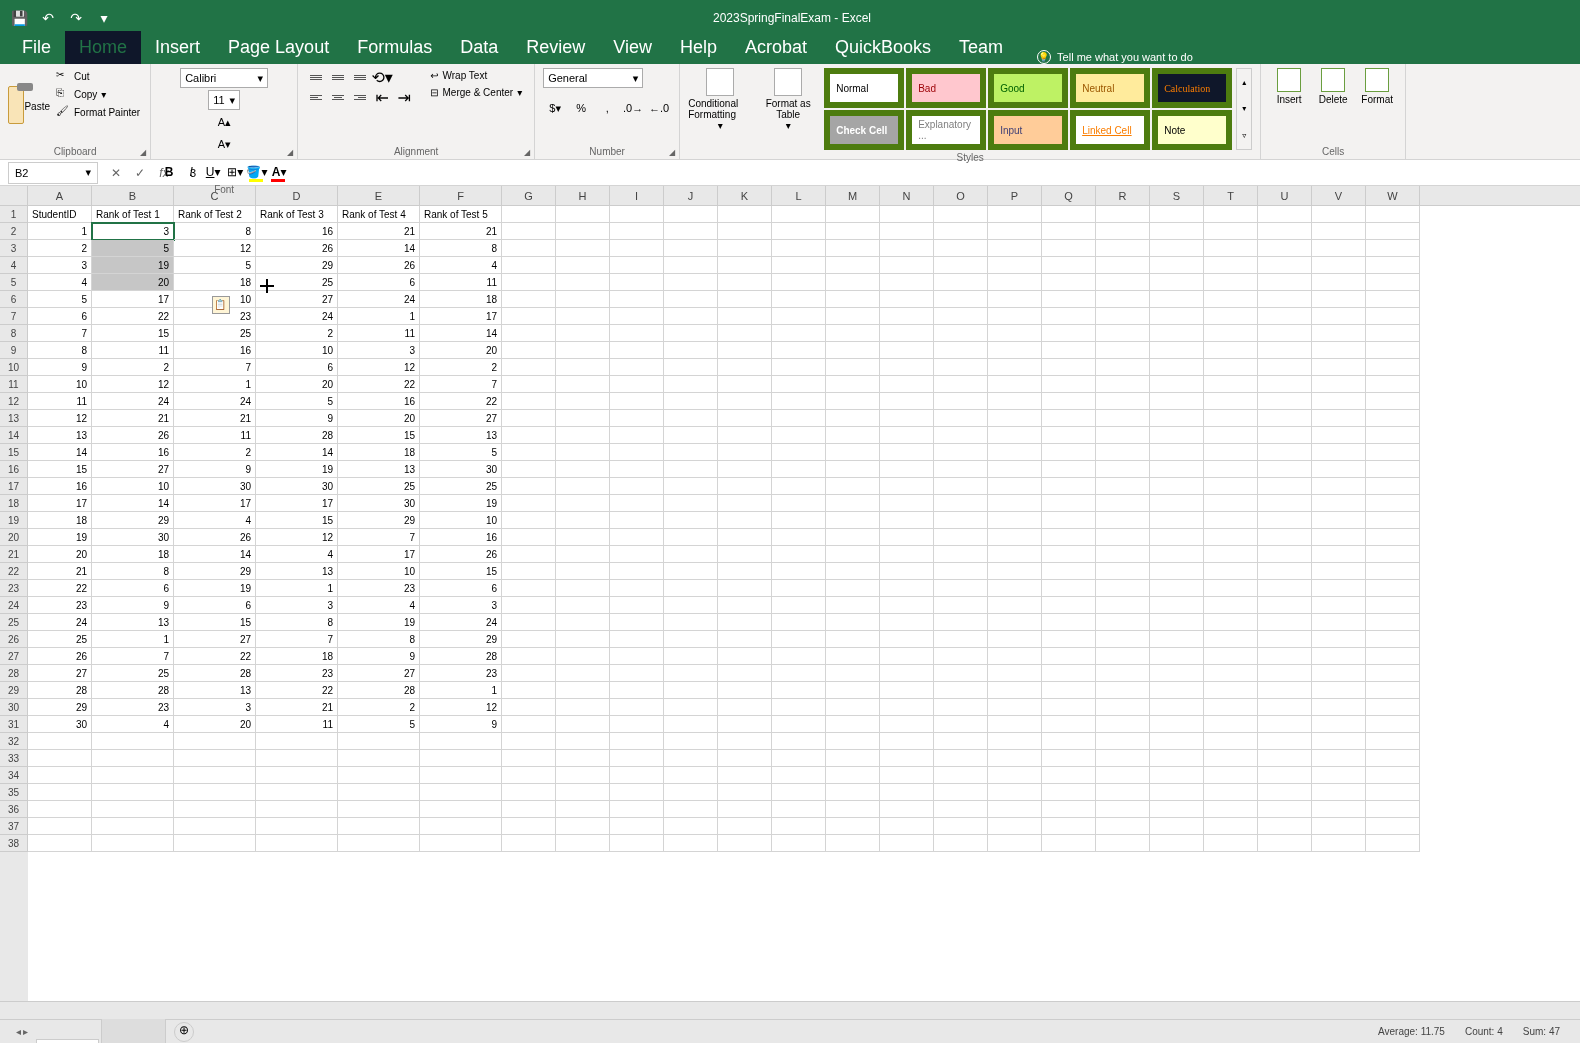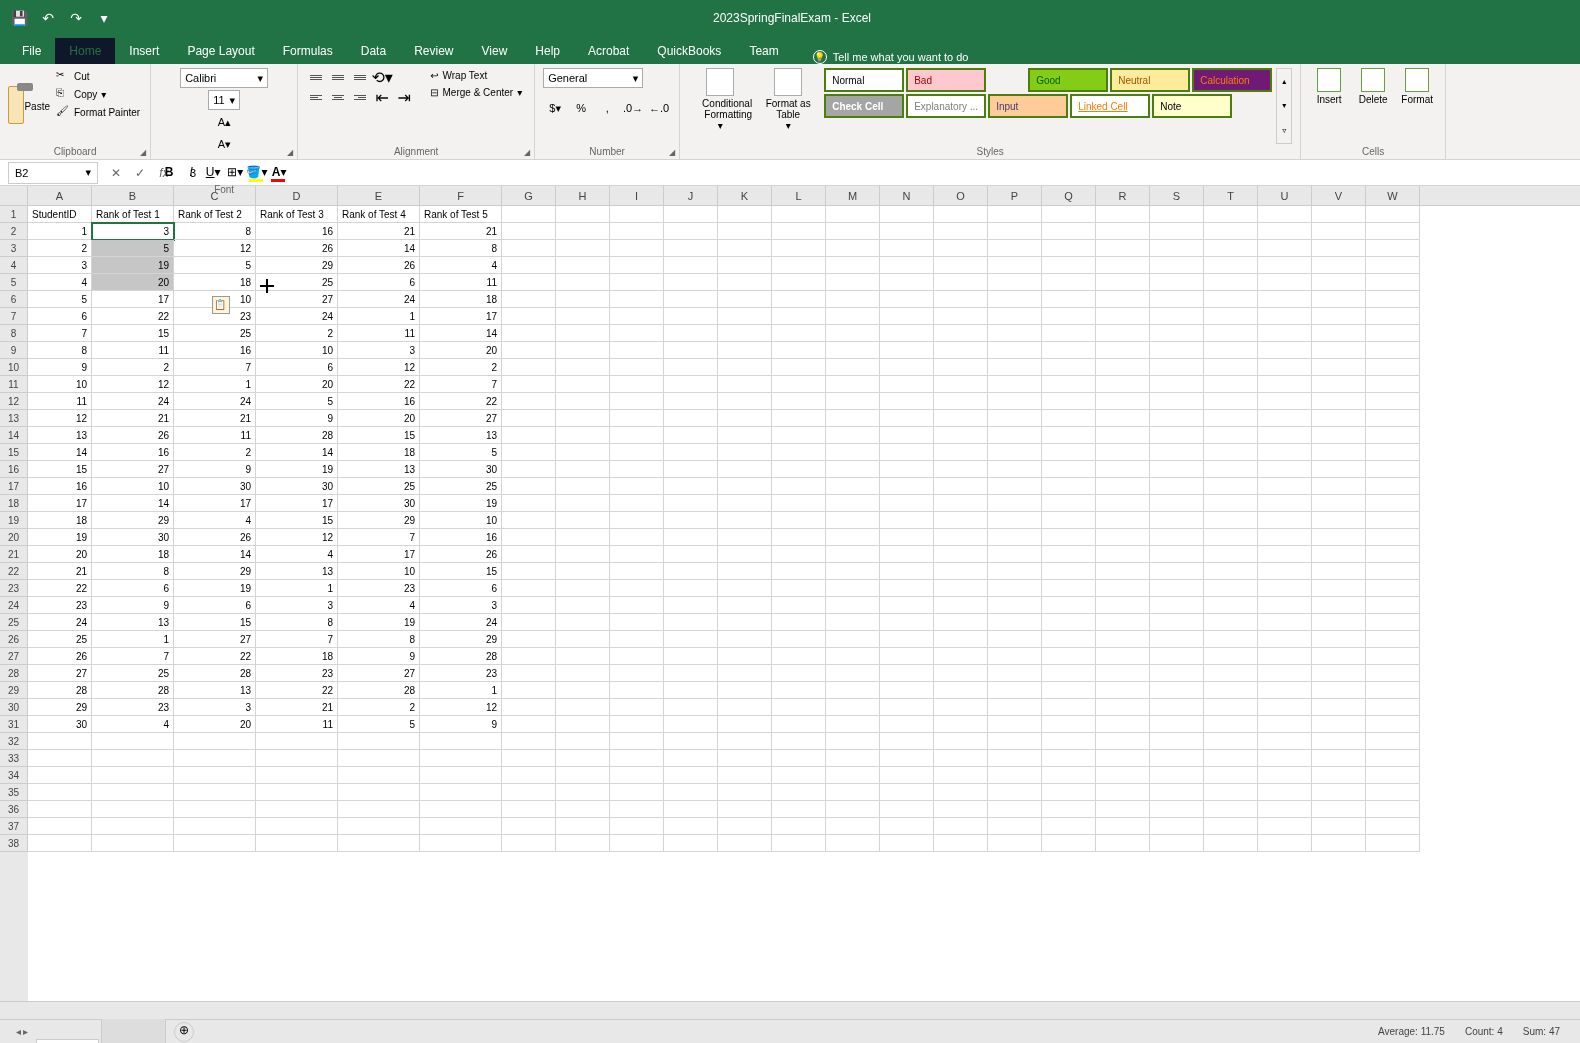--- a/index.html
+++ b/index.html
@@ -7,21 +7,21 @@
 .excel-window { width: 1580px; height: 1043px; background: #e6e6e6; display: flex; flex-direction: column; }
 
 
 .title-bar { height: 36px; background: #217346; display: flex; align-items: center; color: white; font-size: 12px; }
 .qat { display: flex; align-items: center; gap: 4px; padding: 0 8px; }
 .qat-btn { width: 24px; height: 24px; display: flex; align-items: center; justify-content: center; color: white; font-size: 14px; }
 .title-text { flex: 1; text-align: center; font-size: 12px; }
 
 
 .ribbon-tabs { height: 28px; background: #217346; display: flex; align-items: flex-end; padding-left: 8px; }
-.ribbon-tab { padding: 6px 14px; font-size: 12px; color: white; cursor: pointer; }
+.ribbon-tab { padding: 6px 14px; font-size: 18px; color: white; cursor: pointer; }
 .ribbon-tab.active { background: #0f172a; color: #217346; }
 .tell-me { display: flex; align-items: center; color: white; font-size: 11px; margin-left: 20px; gap: 6px; }
 .tell-me-icon { width: 14px; height: 14px; border: 1px solid white; border-radius: 50%; display: flex; align-items: center; justify-content: center; font-size: 9px; }
 
 
 .ribbon { height: 96px; background: #f3f2f1; border-bottom: 1px solid #d4d4d4; display: flex; }
 .ribbon-group { border-right: 1px solid #d4d4d4; padding: 4px 8px 2px 8px; display: flex; flex-direction: column; position: relative; }
 .group-content { flex: 1; display: flex; gap: 4px; }
 .group-label { font-size: 10px; color: #666; text-align: center; padding-top: 2px; }
 .group-arrow { position: absolute; bottom: 2px; right: 4px; font-size: 8px; color: #666; }
@@ -51,21 +51,21 @@
 
 .num-format { width: 100px; height: 20px; border: 1px solid #ababab; background: white; font-size: 11px; padding: 0 4px; display: flex; align-items: center; justify-content: space-between; }
 .num-row { display: flex; gap: 2px; margin-top: 6px; }
 .nb { width: 24px; height: 20px; display: flex; align-items: center; justify-content: center; font-size: 11px; }
 
 .cond-col { display: flex; flex-direction: column; align-items: center; font-size: 10px; width: 64px; }
 .cond-icon { width: 28px; height: 28px; border: 1px solid #ababab; margin-bottom: 2px; background: #fff; }
 
 .styles-grid { display: flex; flex-direction: column; gap: 2px; }
 .style-row { display: flex; gap: 2px; }
-.style-box { width: 80px; height: 24px; border: 2px solid #4d7c0f; font-size: 10px; display: flex; align-items: center; padding: 0 6px; }
+.style-box { width: 80px; height: 40px; border: 6px solid #4d7c0f; font-size: 10px; display: flex; align-items: center; padding: 0 6px; }
 .style-scroll { width: 16px; display: flex; flex-direction: column; justify-content: space-around; align-items: center; font-size: 8px; border: 1px solid #ccc; }
 
 .cells-col { display: flex; flex-direction: column; align-items: center; font-size: 10px; width: 40px; }
 .cell-icon { width: 24px; height: 24px; border: 1px solid #6a9e3f; background: #fff; margin-bottom: 2px; position: relative; }
 
 
 .formula-bar { height: 26px; background: #fff; border-bottom: 1px solid #d4d4d4; display: flex; align-items: center; }
 .name-box { width: 90px; height: 22px; border: 1px solid #ccc; font-size: 11px; padding: 0 6px; display: flex; align-items: center; justify-content: space-between; margin-left: 8px; background: white; }
 .fb-btns { display: flex; gap: 4px; padding: 0 8px; color: #666; }
 .fb-btn { width: 20px; text-align: center; font-size: 12px; }
@@ -279,33 +279,33 @@
         </div>
       </div>
       <div class="group-label">Number</div>
       <div class="group-arrow">◢</div>
     </div>
 
     <div class="ribbon-group" style="flex:0 0 auto">
       <div class="group-content">
         <div class="cond-col">
           <div class="cond-icon"></div>
-          <span style="text-align:right;line-height:1.1">Conditional Formatting</span>▾
+          <span style="text-align:left;line-height:1.1">Conditional Formatting</span>▾
         </div>
         <div class="cond-col">
           <div class="cond-icon"></div>
           <span style="text-align:center;line-height:1.1">Format as Table</span>▾
         </div>
         <div class="styles-grid" id="styles-grid">
             <div class="style-row">
               <div class="style-box" style="background: rgb(255, 255, 255); color: rgb(0, 0, 0);">Normal</div>
               <div class="style-box" style="background: rgb(255, 199, 206); color: rgb(156, 0, 6);">Bad</div>
-              <div class="style-box" style="background: #84cc16; color: rgb(0, 97, 0); margin-left: 40px;">Good</div>
+              <div class="style-box" style="background: #bef264; color: rgb(0, 97, 0);">Good</div>
               <div class="style-box" style="background: rgb(255, 235, 156); color: rgb(156, 87, 0);">Neutral</div>
-              <div class="style-box" style="background: #701a75; color: rgb(250, 125, 0);">Calculation</div>
+              <div class="style-box" style="background: #0f172a; color: rgb(250, 125, 0); font-family: Liberation Serif, serif;">Calculation</div>
             </div>
             <div class="style-row">
               <div class="style-box" style="background: rgb(165, 165, 165); color: rgb(255, 255, 255); font-weight: bold;">Check Cell</div>
               <div class="style-box" style="background: rgb(255, 255, 255); color: rgb(127, 127, 127);">Explanatory ...</div>
               <div class="style-box" style="background: rgb(255, 204, 153); color: rgb(63, 63, 118);">Input</div>
               <div class="style-box" style="background: rgb(255, 255, 255); color: rgb(250, 125, 0); text-decoration: underline;">Linked Cell</div>
               <div class="style-box" style="background: rgb(255, 255, 204); color: rgb(0, 0, 0);">Note</div>
             </div>
           </div>
         <div class="style-scroll">

